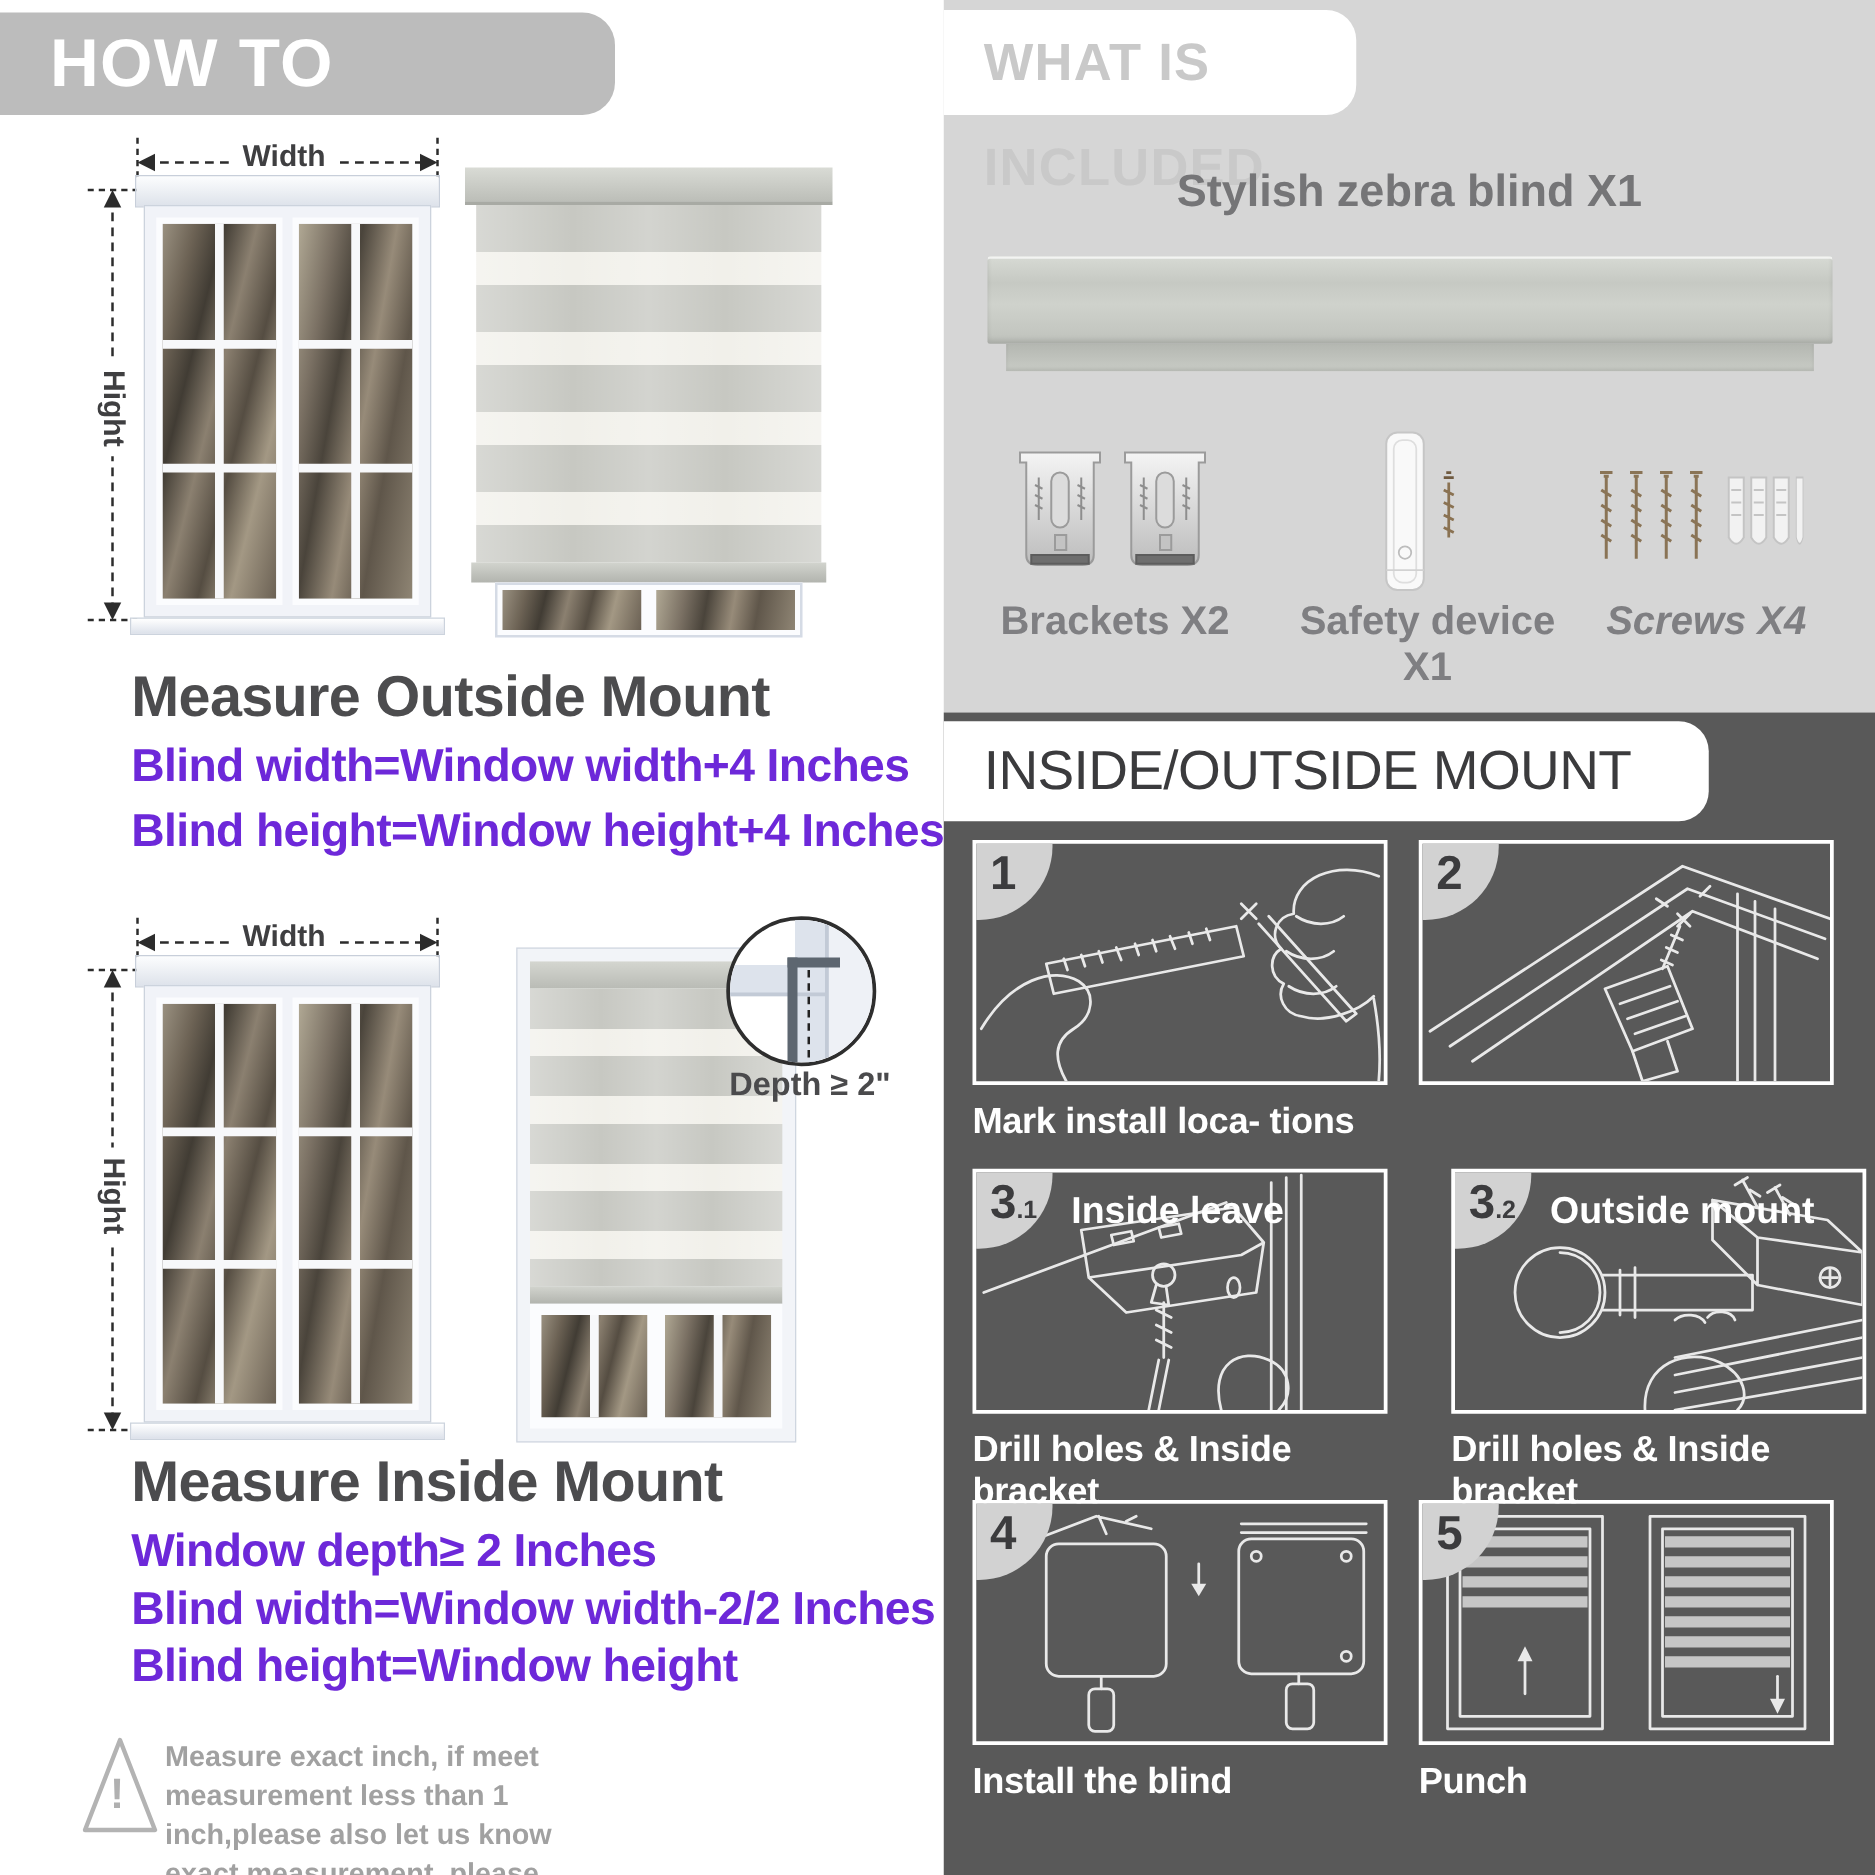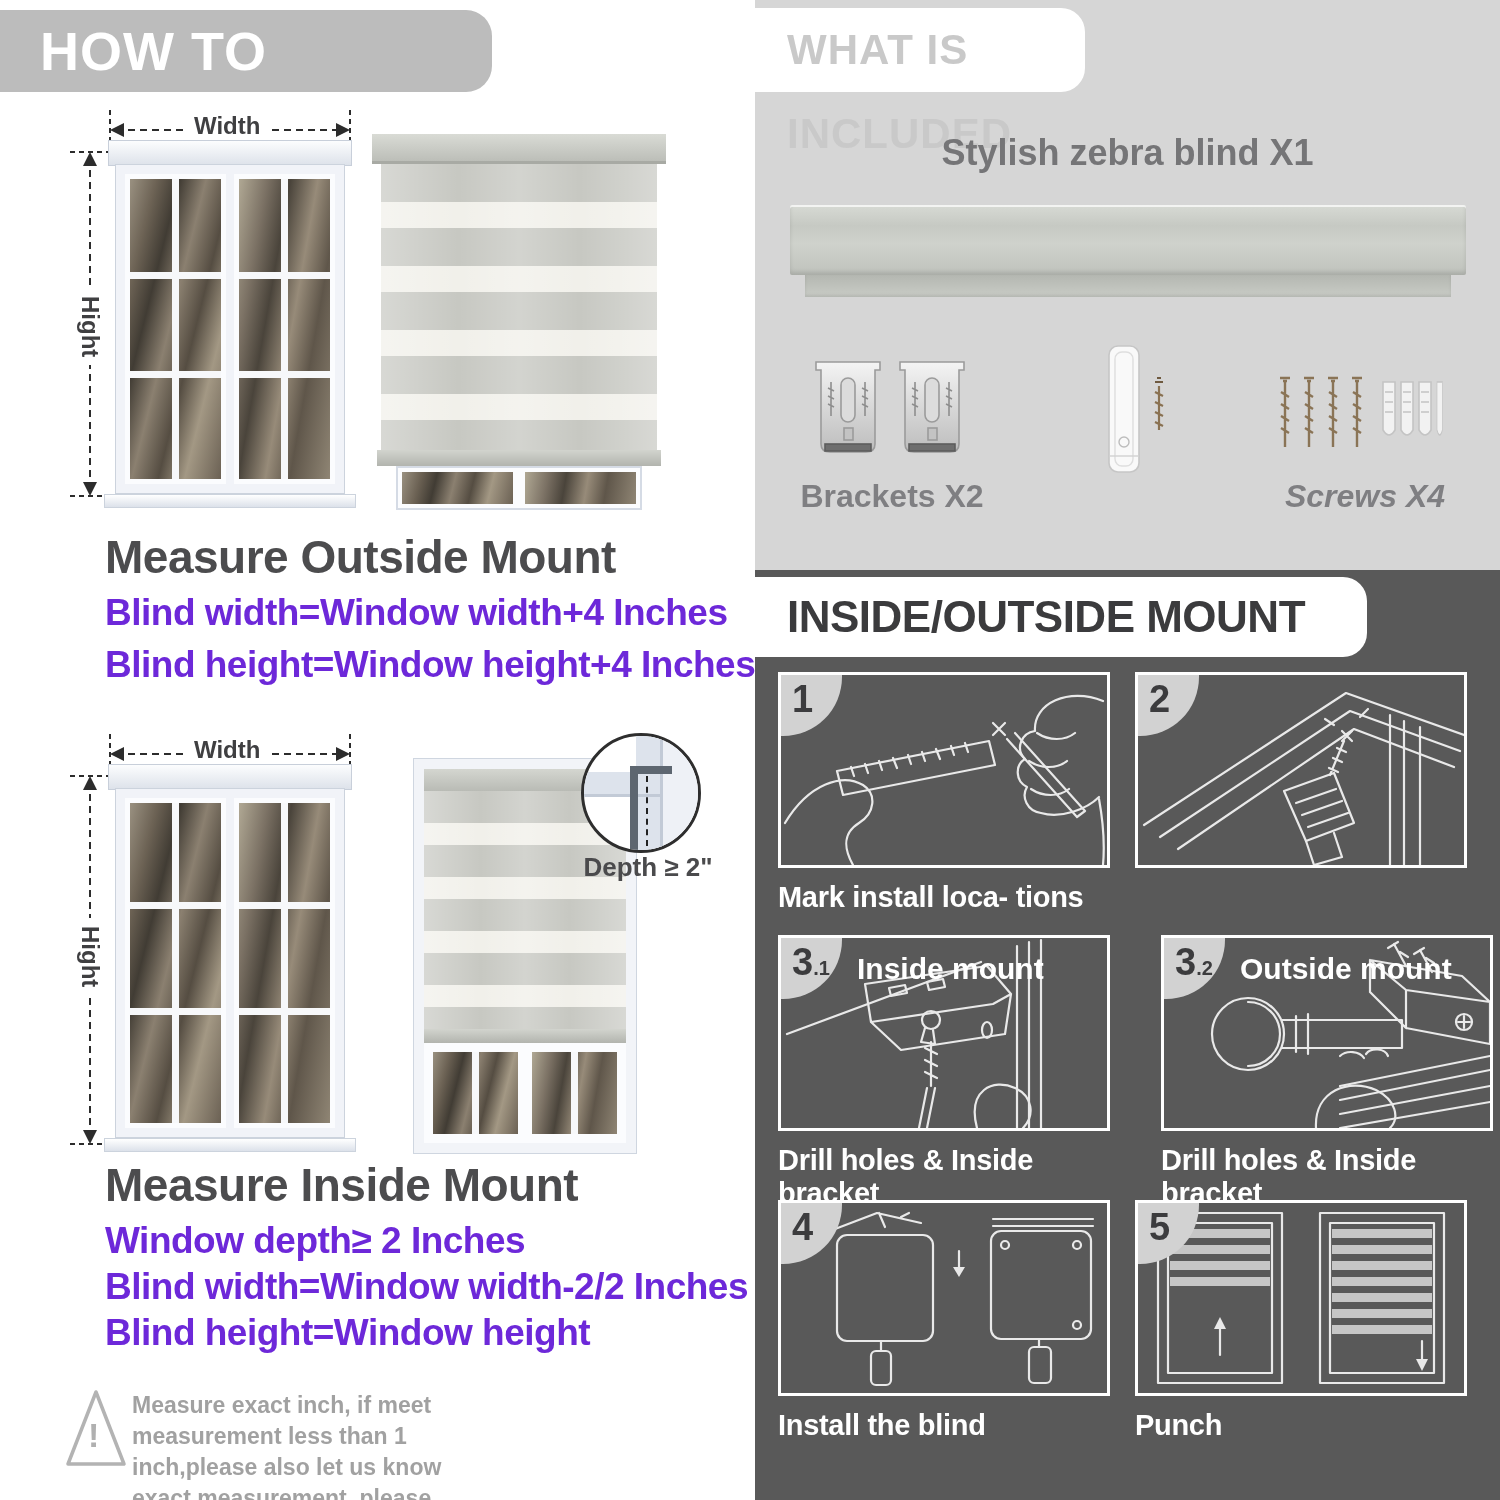--- a/index.html
+++ b/index.html
@@ -50,21 +50,21 @@
   .product-label{position:absolute;left:0;right:0;top:132px;text-align:center;font-size:36px;font-weight:bold;color:#757577;}
   .rail{position:absolute;left:35px;top:205px;width:676px;height:70px;border-radius:2px;
         background:linear-gradient(180deg,#d7dad4 0%,#c6c9c3 30%,#cfd2cc 55%,#bfc2bc 100%);
         box-shadow:inset 0 2px 0 rgba(255,255,255,.7), inset 0 -3px 4px rgba(0,0,0,.12);}
   .rail2{position:absolute;left:50px;top:275px;width:646px;height:22px;
          background:linear-gradient(180deg,#b4b7b1,#c9ccc6);box-shadow:inset 0 -2px 3px rgba(0,0,0,.10);}
   .item-label{position:absolute;font-size:32px;font-weight:bold;color:#7f7f82;text-align:center;}
 
   .panel-dark{left:755px;top:570px;width:745px;height:930px;background:#595959;}
   .mnt-head{position:absolute;left:0;top:7px;width:612px;height:80px;background:#ffffff;border-radius:0 24px 24px 0;
-            color:#3b3b3d;font-size:44px;font-weight:bold;line-height:80px;padding-left:32px;letter-spacing:-0.5px;box-sizing:border-box;}
+            color:#3b3b3d;font-size:44px;font-weight:normal;line-height:80px;padding-left:32px;letter-spacing:-0.5px;box-sizing:border-box;}
   .cell{position:absolute;width:332px;}
   .sbox{position:relative;width:332px;height:196px;border:3px solid #ffffff;box-sizing:border-box;overflow:hidden;}
   .badge{position:absolute;top:-1px;left:-1px;width:62px;height:62px;background:#d2d2d2;border-radius:0 0 95% 0;
          color:#3c3c3e;font-size:38px;font-weight:bold;padding:4px 0 0 12px;box-sizing:border-box;z-index:3;}
   .badge .sub{font-size:20px;font-weight:bold;}
   .sbox-label{position:absolute;top:14px;left:76px;color:#fff;font-size:30px;font-weight:bold;z-index:3;}
   .caption{margin-top:13px;color:#ffffff;font-size:29px;font-weight:bold;letter-spacing:-0.3px;}
   .lineart{position:absolute;inset:0;}
   .lineart path,.lineart rect,.lineart circle,.lineart ellipse{fill:none;stroke:#e9e9e9;stroke-width:2.2;
         stroke-linecap:round;stroke-linejoin:round;}
@@ -294,20 +294,21 @@
             <path d="M0,0 h12 v48 q-6,10 -12,0 Z"></path>
             <path d="M2,10 h8 M2,20 h8 M2,30 h8" fill="none"></path>
           </g>
         <g transform="translate(162,10) scale(0.45,1)">
             <path d="M0,0 h12 v48 q-6,10 -12,0 Z"></path>
           </g>
       </g>
     </svg>
 
     <div class="item-label" style="left:17px;top:478px;width:240px;">Brackets X2</div>
+    <div class="item-label" style="left:262px;top:478px;width:250px;">Safety device X1</div>
     <div class="item-label" style="left:520px;top:478px;width:180px;font-style:italic;">Screws X4</div>
   </div>
 
   <div class="abs panel-dark">
     <div class="mnt-head">
       <span>INSIDE/OUTSIDE MOUNT</span>
     </div>
 
     <div class="cell" style="left:23px;top:102px;">
       <div class="sbox">
@@ -337,21 +338,21 @@
           <path d="M146,116 L196,98 L216,148 L168,166 Z"></path>
           <path d="M168,166 L176,190 M204,182 L196,158 M176,190 L204,182"></path>
           <path d="M158,128 l40,-14 M164,140 l40,-14 M170,152 l40,-14"></path>
         </svg>
       </div>
     </div>
 
     <div class="cell" style="left:23px;top:365px;">
       <div class="sbox">
         <div class="badge"><span>3</span><span class="sub">.1</span></div>
-        <div class="sbox-label">Inside mount</div>
+        <div class="sbox-label">Inside leave</div>
         <svg class="lineart" viewBox="0 0 326 190">
           <path d="M236,8 L236,190 M248,4 L248,190 M260,2 L260,190"></path>
           <path d="M6,96 L200,24"></path>
           <path d="M84,46 L206,28 L230,56 L224,96 L120,112 L90,84 Z M90,84 L212,66 L230,56"></path>
           <path d="M108,50 l16,-3 l2,8 l-16,3 Z M146,44 l16,-3 l2,8 l-16,3 Z"></path>
           <circle cx="150" cy="82" r="9"></circle>
           <path d="M144,90 L140,104 L154,106 L152,92"></path>
           <ellipse cx="206" cy="92" rx="5" ry="8"></ellipse>
           <path d="M150,104 L150,148 M144,110 l12,6 M144,122 l12,6 M144,134 l12,6"></path>
           <path d="M146,150 L138,190 M154,150 L146,190"></path>

